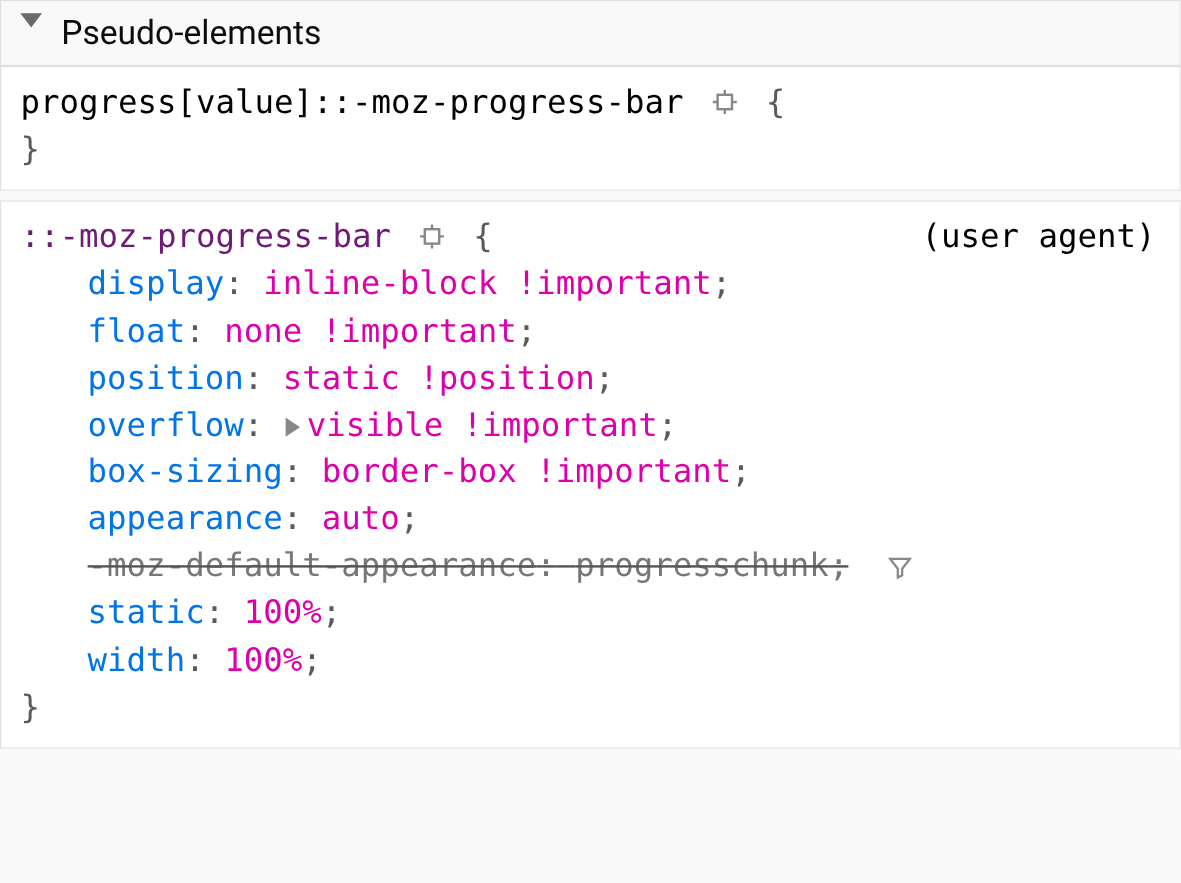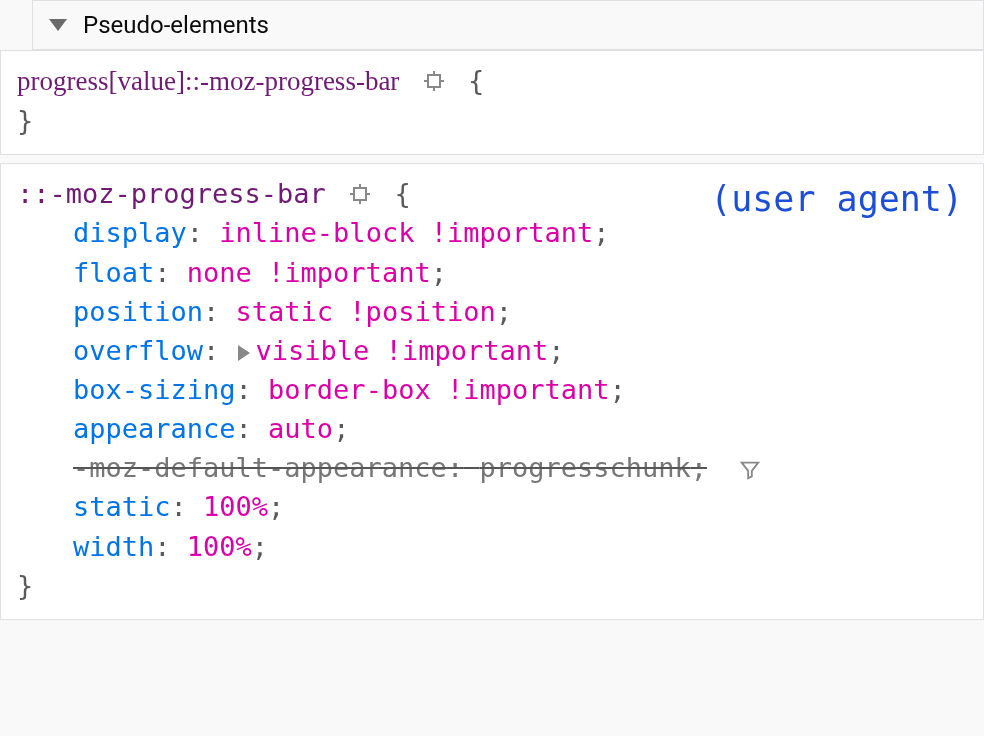--- a/index.html
+++ b/index.html
@@ -10,47 +10,45 @@
     font-size: 25px;
     background: #f9f9fa;
     color: #0c0c0d;
   }
   .panel {
     background: #f9f9fa;
     width: 984px;
   }
   .section-header {
     display: flex;
-    align-items: center;
     padding: 10px 16px;
     border: 1px solid #e0e0e2;
-    font-size: 24px;
+    font-size: 28px;
     font-weight: 400;
     color: #0c0c0d;
-    margin-left: 32px;
   }
   .section-header .twisty {
     width: 0;
     height: 0;
     border-left: 9px solid transparent;
     border-right: 9px solid transparent;
     border-top: 12px solid #6a6a6a;
     margin-right: 16px;
   }
   .rule-block {
     background: #ffffff;
     border: 1px solid #e0e0e2;
     padding: 10px 16px 14px 16px;
     font-family: ui-monospace, "SF Mono", Menlo, Consolas, monospace;
     font-size: 27px;
     line-height: 1.45;
     position: relative;
   }
   .rule-block + .rule-block { margin-top: 8px; }
-  .selector { color: #701a75; font-family: Liberation Serif, serif; }
+  .selector { color: #000000; }
   .selector-dark { color: #701a75; }
   .brace { color: #5a5a5a; }
   .decl { padding-left: 56px; position: relative; }
   .prop { color: #0074e8; }
   .colon { color: #5a5a5a; }
   .val { color: #dd00a9; }
   .semi { color: #5a5a5a; }
   .swatch {
     display: inline-block;
     width: 22px;
@@ -73,23 +71,23 @@
     display: inline-flex;
     vertical-align: middle;
     margin-left: 16px;
     text-decoration: none;
   }
   .filter-icon svg { display: block; }
   .source-label {
     position: absolute;
     right: 20px;
     top: 10px;
-    color: #1d4ed8;
+    color: #000000;
     font-family: ui-monospace, "SF Mono", Menlo, Consolas, monospace;
-    font-size: 35px;
+    font-size: 27px;
   }
   .selector-line { position: relative; }
   .target-icon {
     display: inline-flex;
     vertical-align: -3px;
     margin: 0 6px;
   }
   .expand-caret {
     display: inline-block;
     width: 0;

